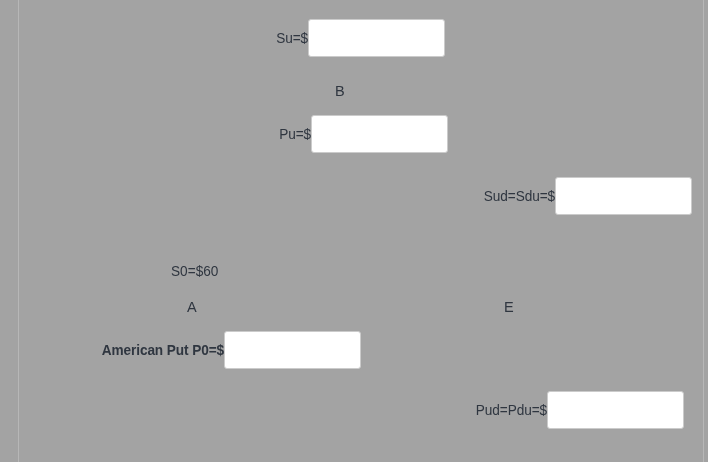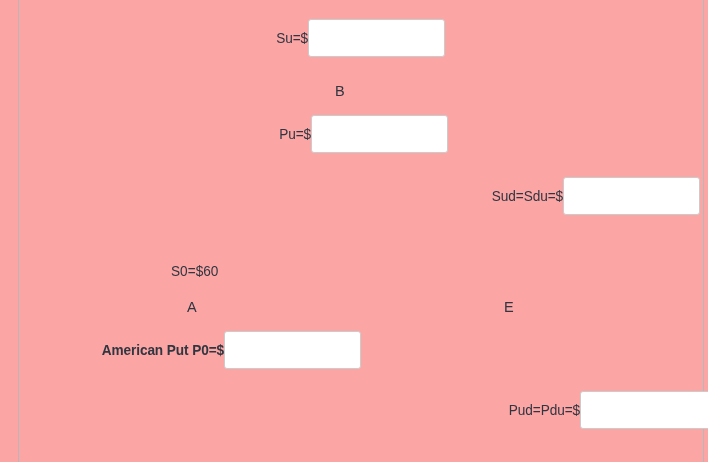--- a/index.html
+++ b/index.html
@@ -5,21 +5,21 @@
 <style>
   html, body {
     margin: 0;
     padding: 0;
     background: #ffffff;
   }
   #canvas {
     position: relative;
     width: 708px;
     height: 462px;
-    background: #fca5a5;
+    background: #a3a3a3;
     font-family: "Liberation Sans", "DejaVu Sans", sans-serif;
     overflow: hidden;
   }
   
   .frame-rule {
     position: absolute;
     top: 0;
     width: 1px;
     height: 462px;
     background: #b7b7b7;
@@ -85,29 +85,29 @@
 
   <div id="nodes-layer">
       <div class="node" style="left: 0px; top: 19px; height: 38px; width: 445px; justify-content: flex-start;">
         <span class="node-label" style="position: absolute; right: auto; left: 0px; width: 308px; text-align: right; top: 50%; transform: translateY(-50%) scaleX(0.94); transform-origin: right center;">Su=$</span>
         <input type="text" class="answer-box" placeholder="" style="position: absolute; left: 308px; top: 0px; width: 137px; height: 38px;">
       </div>
       <div class="node" style="left: 0px; top: 115px; height: 38px; width: 352px; justify-content: flex-start;">
         <span class="node-label" style="position: absolute; right: auto; left: 0px; width: 311px; text-align: right; top: 50%; transform: translateY(-50%) scaleX(0.94); transform-origin: right center;">Pu=$</span>
         <input type="text" class="answer-box" placeholder="" style="position: absolute; left: 311px; top: 0px; width: 137px; height: 38px;">
       </div>
-      <div class="node" style="left: 16px; top: 177px; height: 38px; width: 631px; justify-content: flex-start;">
+      <div class="node" style="left: 8px; top: 177px; height: 38px; width: 631px; justify-content: flex-start;">
         <span class="node-label" style="position: absolute; right: auto; left: 0px; width: 547px; text-align: right; top: 50%; transform: translateY(-50%) scaleX(0.94); transform-origin: right center;">Sud=Sdu=$</span>
         <input type="text" class="answer-box" placeholder="" style="position: absolute; left: 547px; top: 0px; width: 137px; height: 38px;">
       </div>
       <div class="node" style="left: 16px; top: 331px; height: 38px; width: 345px; justify-content: flex-start;">
         <span class="node-label bold" style="position: absolute; right: auto; left: 0px; width: 208px; text-align: right; top: 50%; transform: translateY(-50%) scaleX(0.94); transform-origin: right center;">American Put P0=$</span>
         <input type="text" class="answer-box" placeholder="" style="position: absolute; left: 208px; top: 0px; width: 137px; height: 38px;">
       </div>
-      <div class="node" style="left: 0px; top: 391px; height: 38px; width: 577px; justify-content: flex-start; margin-left: 33px;">
+      <div class="node" style="left: 0px; top: 391px; height: 38px; width: 577px; justify-content: flex-start;">
         <span class="node-label" style="position: absolute; right: auto; left: 0px; width: 547px; text-align: right; top: 50%; transform: translateY(-50%) scaleX(0.94); transform-origin: right center;">Pud=Pdu=$</span>
         <input type="text" class="answer-box" placeholder="" style="position: absolute; left: 547px; top: 0px; width: 137px; height: 38px;">
       </div>
       <div class="node-name" style="left: 335px; top: 84px;">B</div>
       <div class="node-name" style="left: 187px; top: 300px;">A</div>
       <div class="node-name" style="left: 504px; top: 300px;">E</div>
       <div class="static-value" style="left: 171px; top: 264px;">S0=$60</div>
     </div>
 
 </div>

